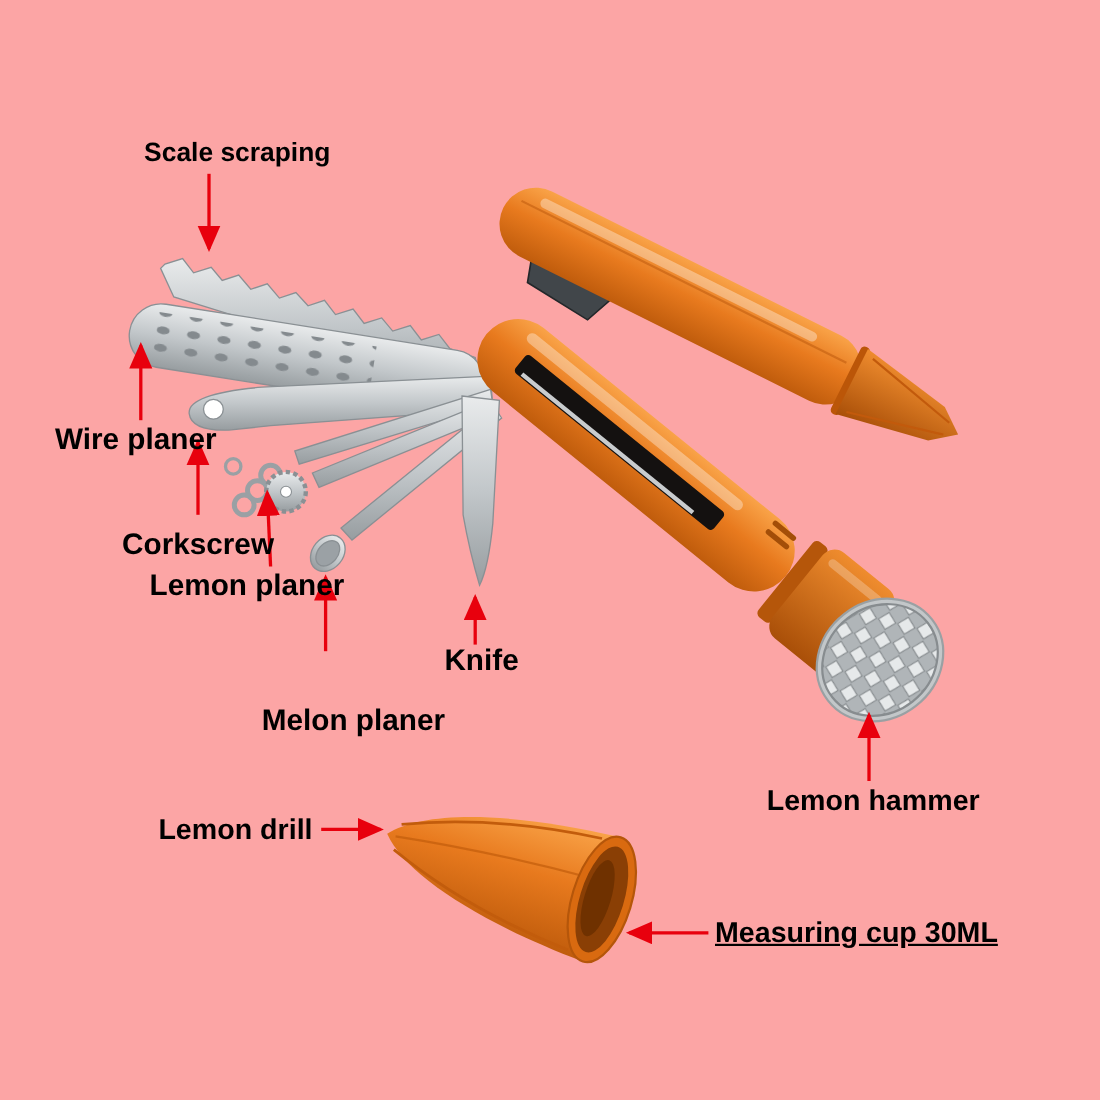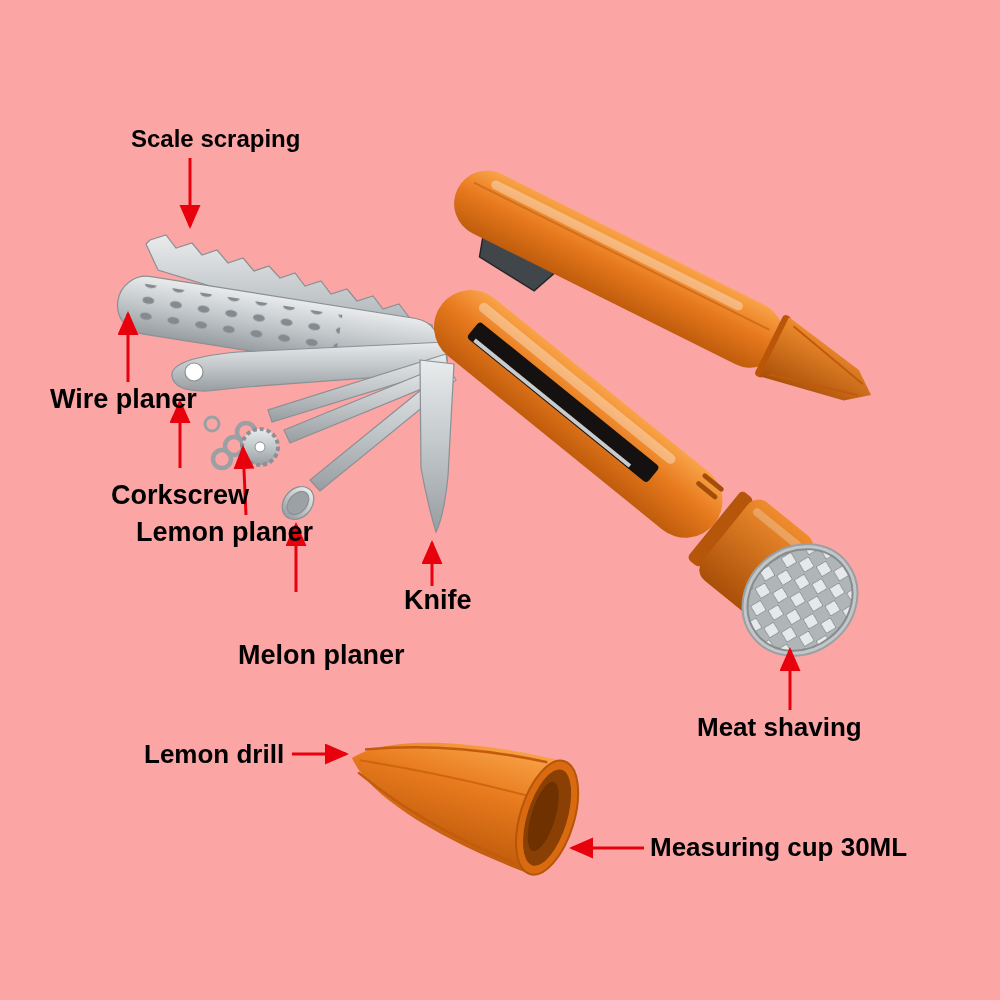--- a/index.html
+++ b/index.html
@@ -135,16 +135,16 @@
       <path d="M644,848 L572,848" marker-end="url(#arr)"></path>
     </g>
   </svg>
 
   <div class="callout s24" style="left:131px;top:126px;">Scale scraping</div>
   <div class="callout s21" style="left:50px;top:385px;">Wire planer</div>
   <div class="callout s21" style="left:111px;top:481px;">Corkscrew</div>
   <div class="callout s21" style="left:136px;top:518px;">Lemon planer</div>
   <div class="callout s21" style="left:238px;top:595px;margin-top:46px;">Melon planer</div>
   <div class="callout s27" style="left:404px;top:586px;">Knife</div>
-  <div class="callout s26" style="left:697px;top:713px;">Meat shaving</div>
+  <div class="callout s26" style="left:697px;top:713px;">Lemon hammer</div>
   <div class="callout s26" style="left:144px;top:740px;text-align:center;">Lemon drill</div>
-  <div class="callout s26" style="left:650px;top:833px;">Measuring cup 30ML</div>
+  <div class="callout s26" style="left:650px;top:833px;text-decoration:underline;">Measuring cup 30ML</div>
 </div>
 
 </body></html>

